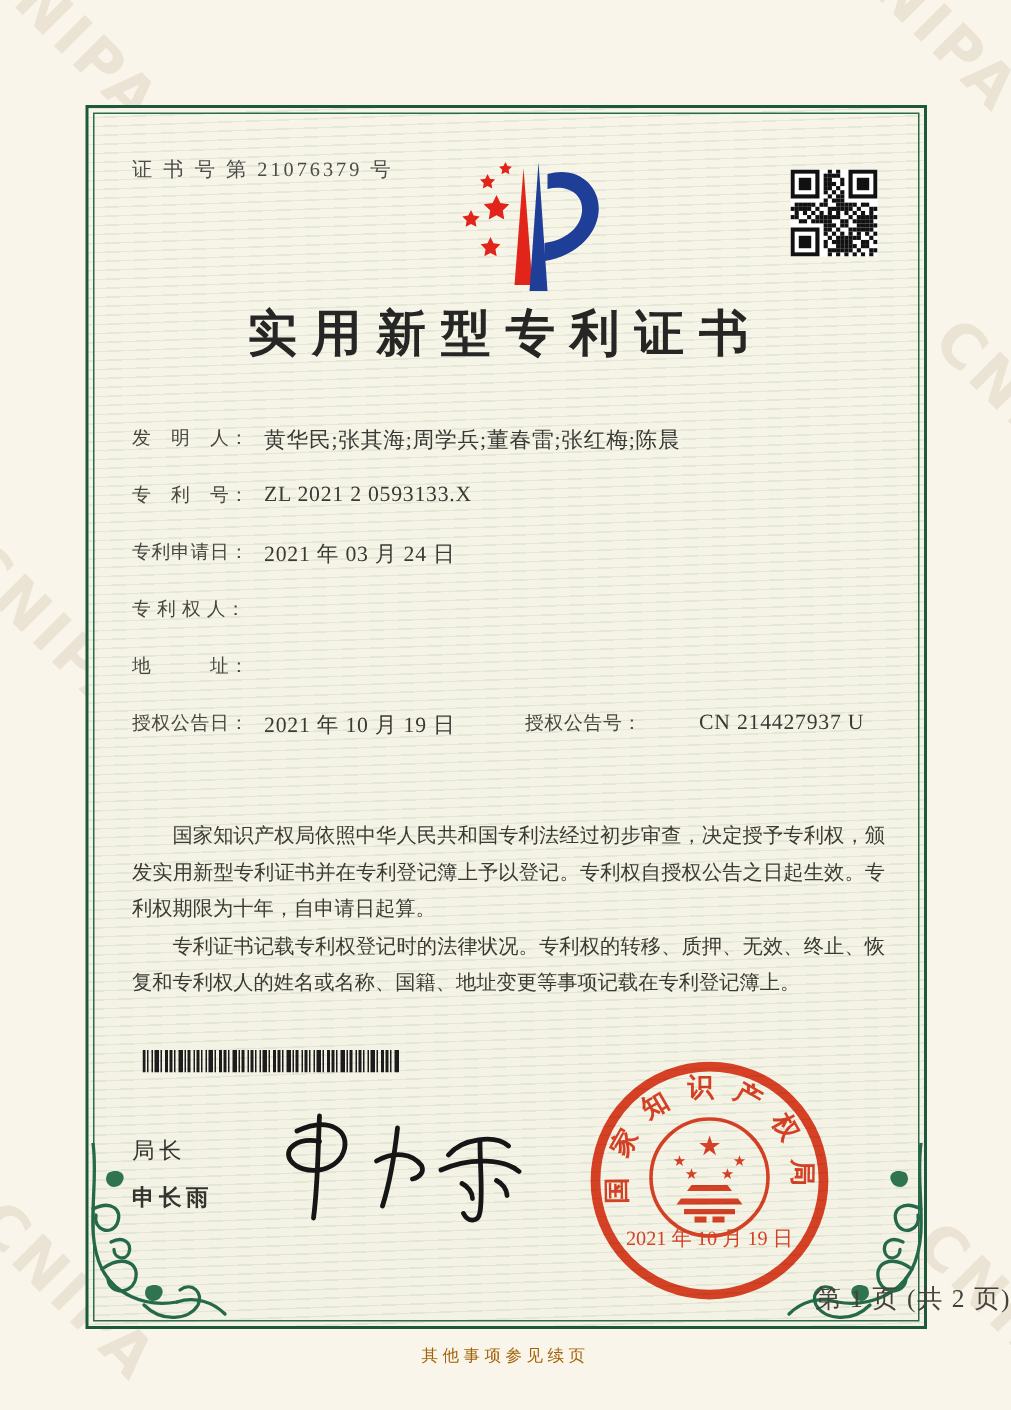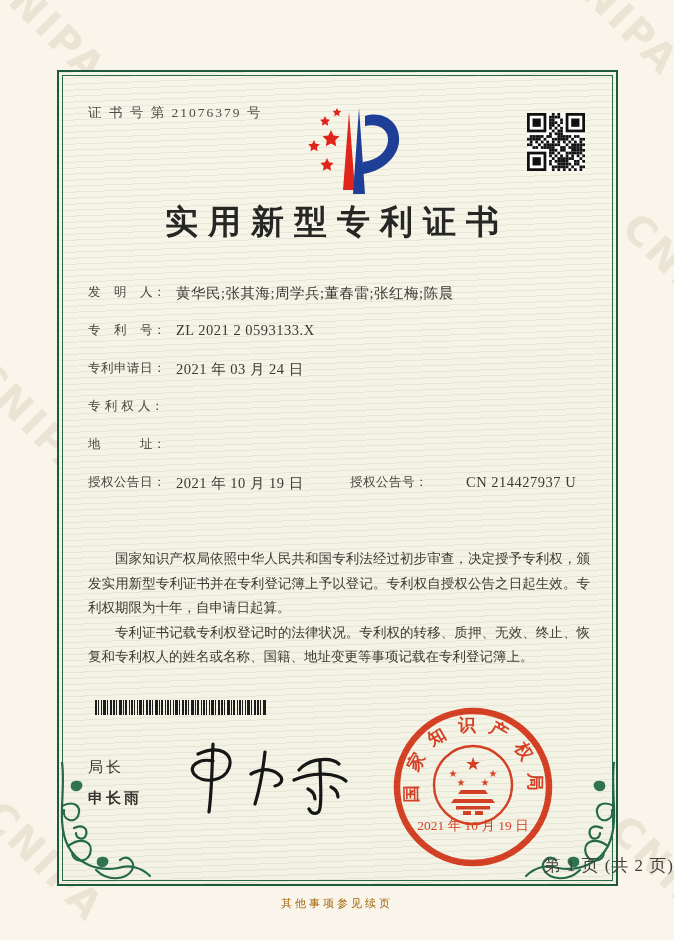--- a/index.html
+++ b/index.html
@@ -69,21 +69,21 @@
     font-size:14.5px;color:#3a3a35;letter-spacing:.5px;
   }
   .grant-pair2{position:absolute;left:262px;top:0;}
   .grant-pair2 .fvalue{margin-left:116px;}
   
   .body-text{
     position:absolute;left:88px;top:547px;width:502px;
     font-size:13.5px;line-height:24.5px;color:#3b3b33;
     text-align:justify;
   }
-  .body-text p{margin:0;text-indent:2em;}
+  .body-text p{margin:0;text-indent:2em;font-family:Liberation Mono, monospace;}
   
   .barcode{position:absolute;left:95px;top:700px;}
   
   .sig-title{position:absolute;left:88px;top:758px;font-size:15px;color:#35352f;letter-spacing:3px;}
   .sig-name{position:absolute;left:88px;top:789px;font-size:15px;color:#35352f;letter-spacing:3px;font-weight:bold;}
   .sig-hand{position:absolute;left:168px;top:738px;}
   
   .seal{position:absolute;left:390px;top:698px;mix-blend-mode:multiply;opacity:.95;}
   
   .page-no{

